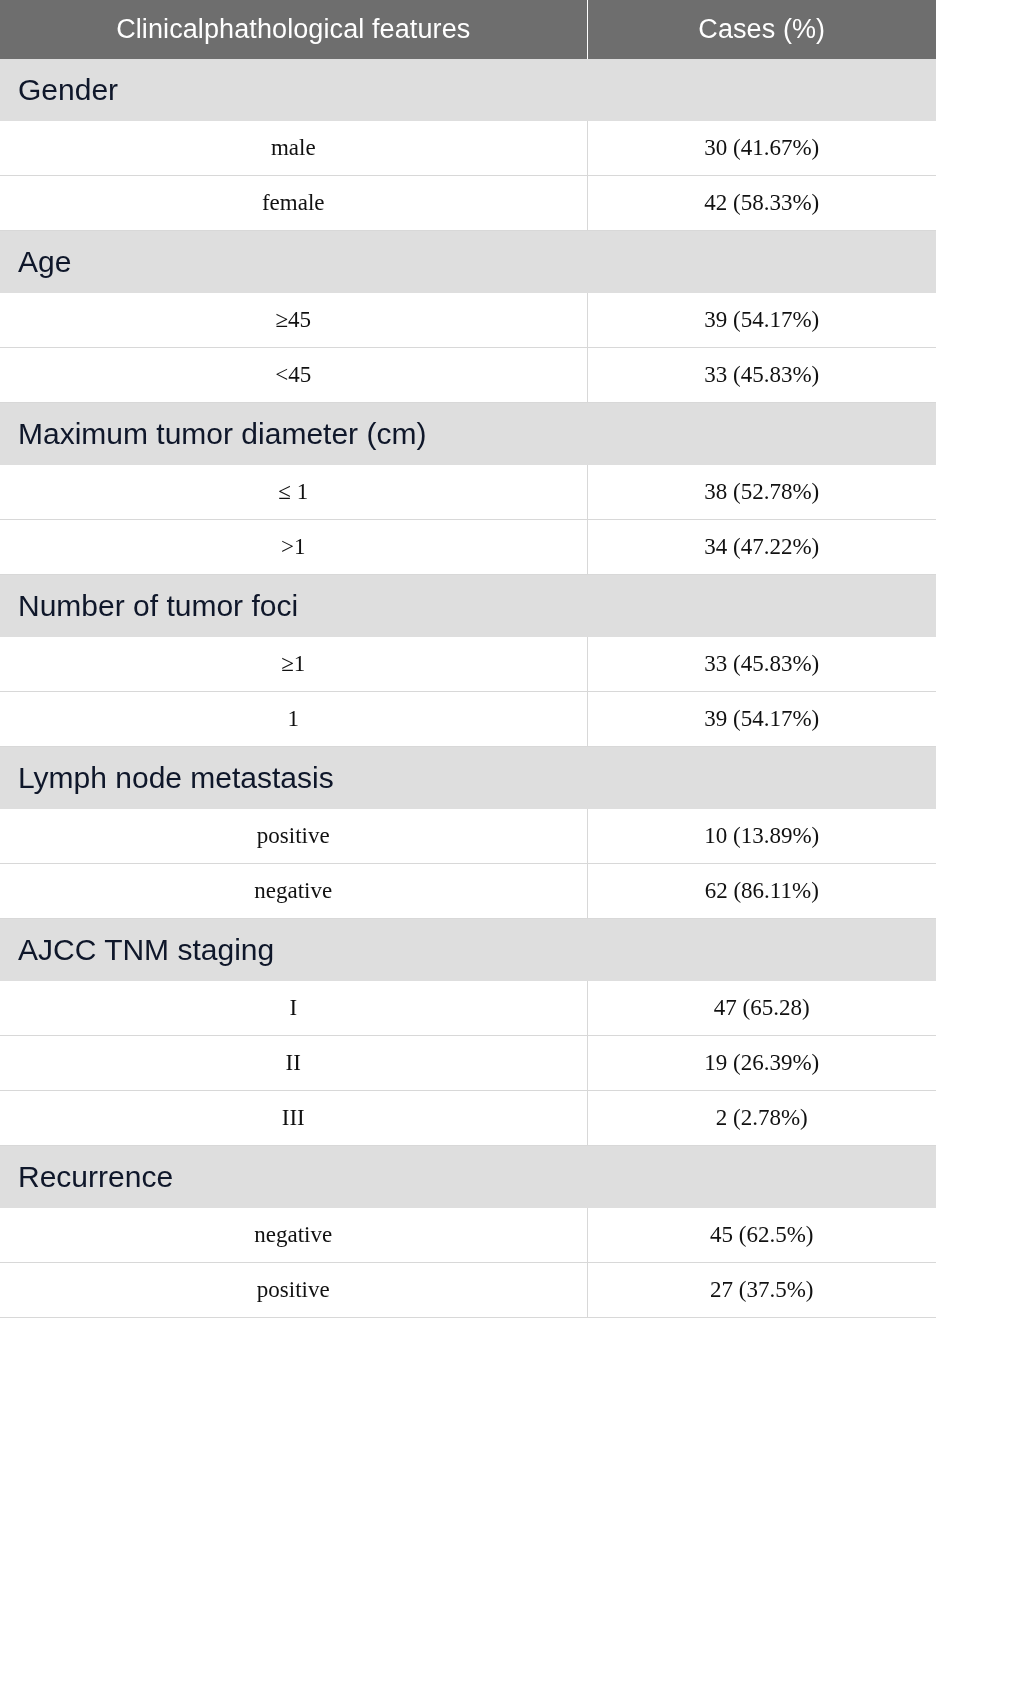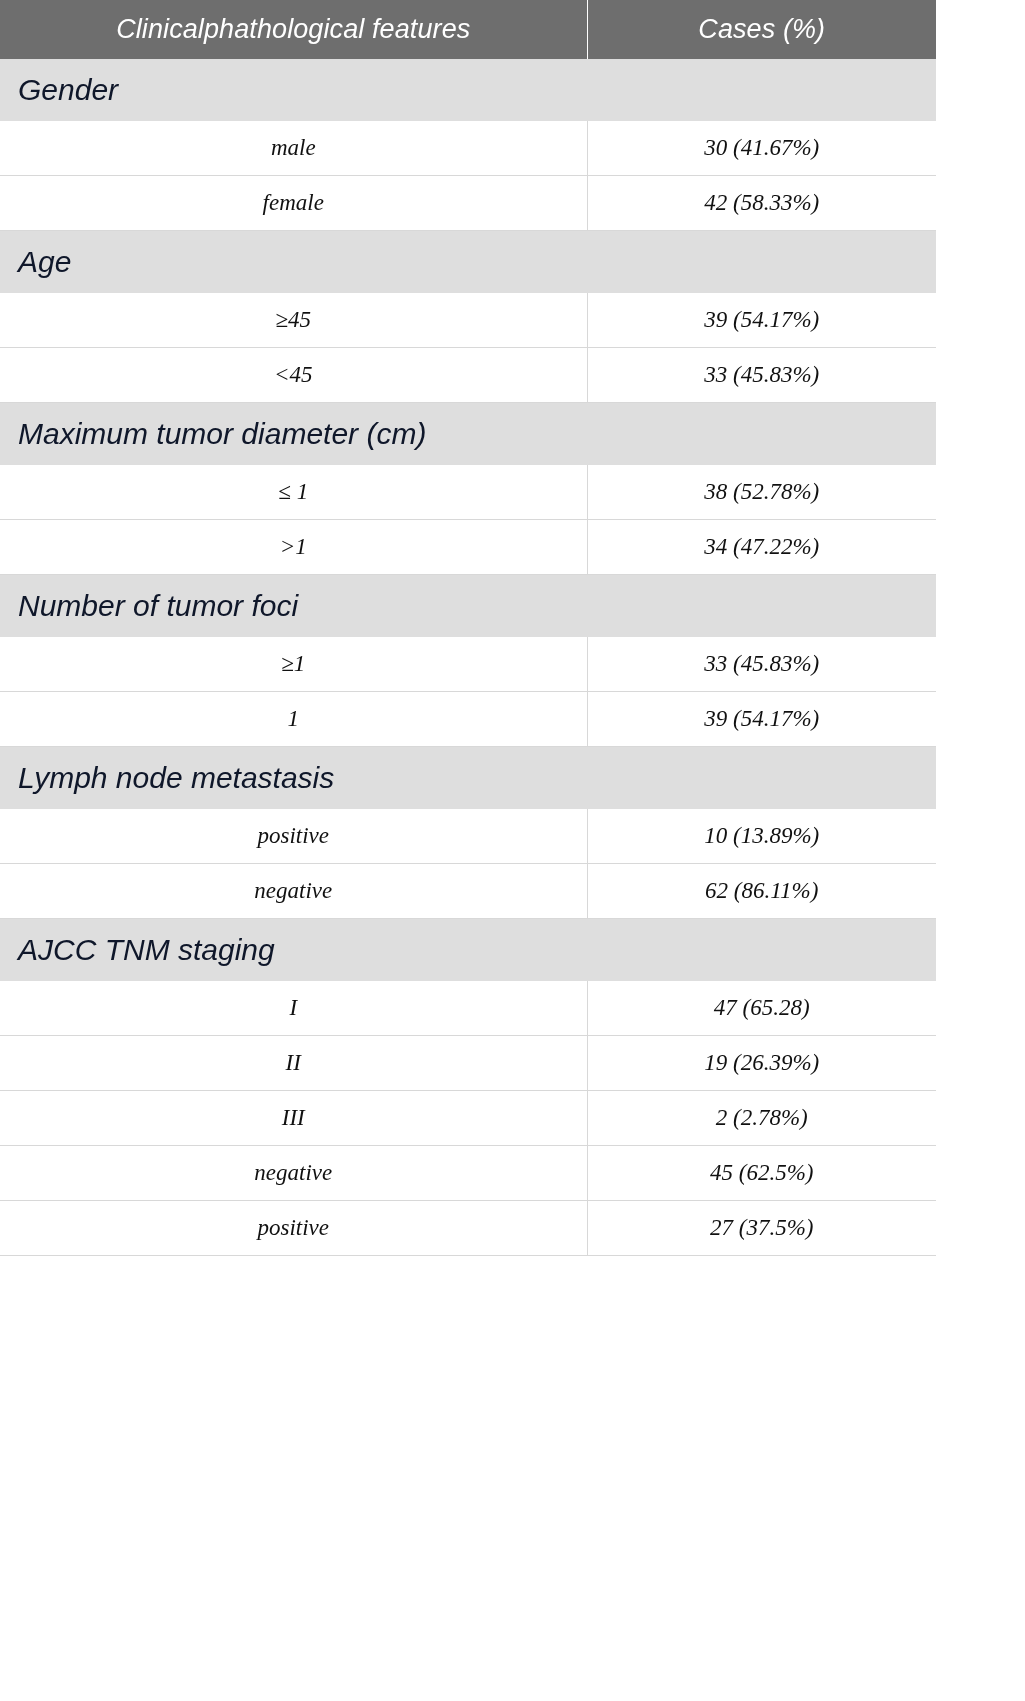--- a/index.html
+++ b/index.html
@@ -9,21 +9,20 @@
   }
   body {
     width: 1025px;
     font-family: "Liberation Sans", sans-serif;
     -webkit-font-smoothing: antialiased;
   }
   .table-wrap {
     width: 889px;
     box-sizing: border-box;
     padding: 0 0 16px 0;
-    font-style: italic;
   }
   table.data-table {
     border-collapse: collapse;
     width: 936px;
     margin: 0 0 0 0;
     table-layout: fixed;
   }
   table.data-table col.col-feature { width: 587px; }
   table.data-table col.col-cases   { width: 349px; }
 
@@ -144,20 +143,23 @@
           <td class="cell-cases">47 (65.28)</td>
         </tr>
         <tr class="data-row">
           <td class="cell-feature">II</td>
           <td class="cell-cases">19 (26.39%)</td>
         </tr>
         <tr class="data-row">
           <td class="cell-feature">III</td>
           <td class="cell-cases">2 (2.78%)</td>
         </tr>
+        <tr class="group-row">
+          <td colspan="2">Recurrence</td>
+        </tr>
         <tr class="data-row">
           <td class="cell-feature">negative</td>
           <td class="cell-cases">45 (62.5%)</td>
         </tr>
         <tr class="data-row">
           <td class="cell-feature">positive</td>
           <td class="cell-cases">27 (37.5%)</td>
         </tr>
       </tbody>
   </table>

